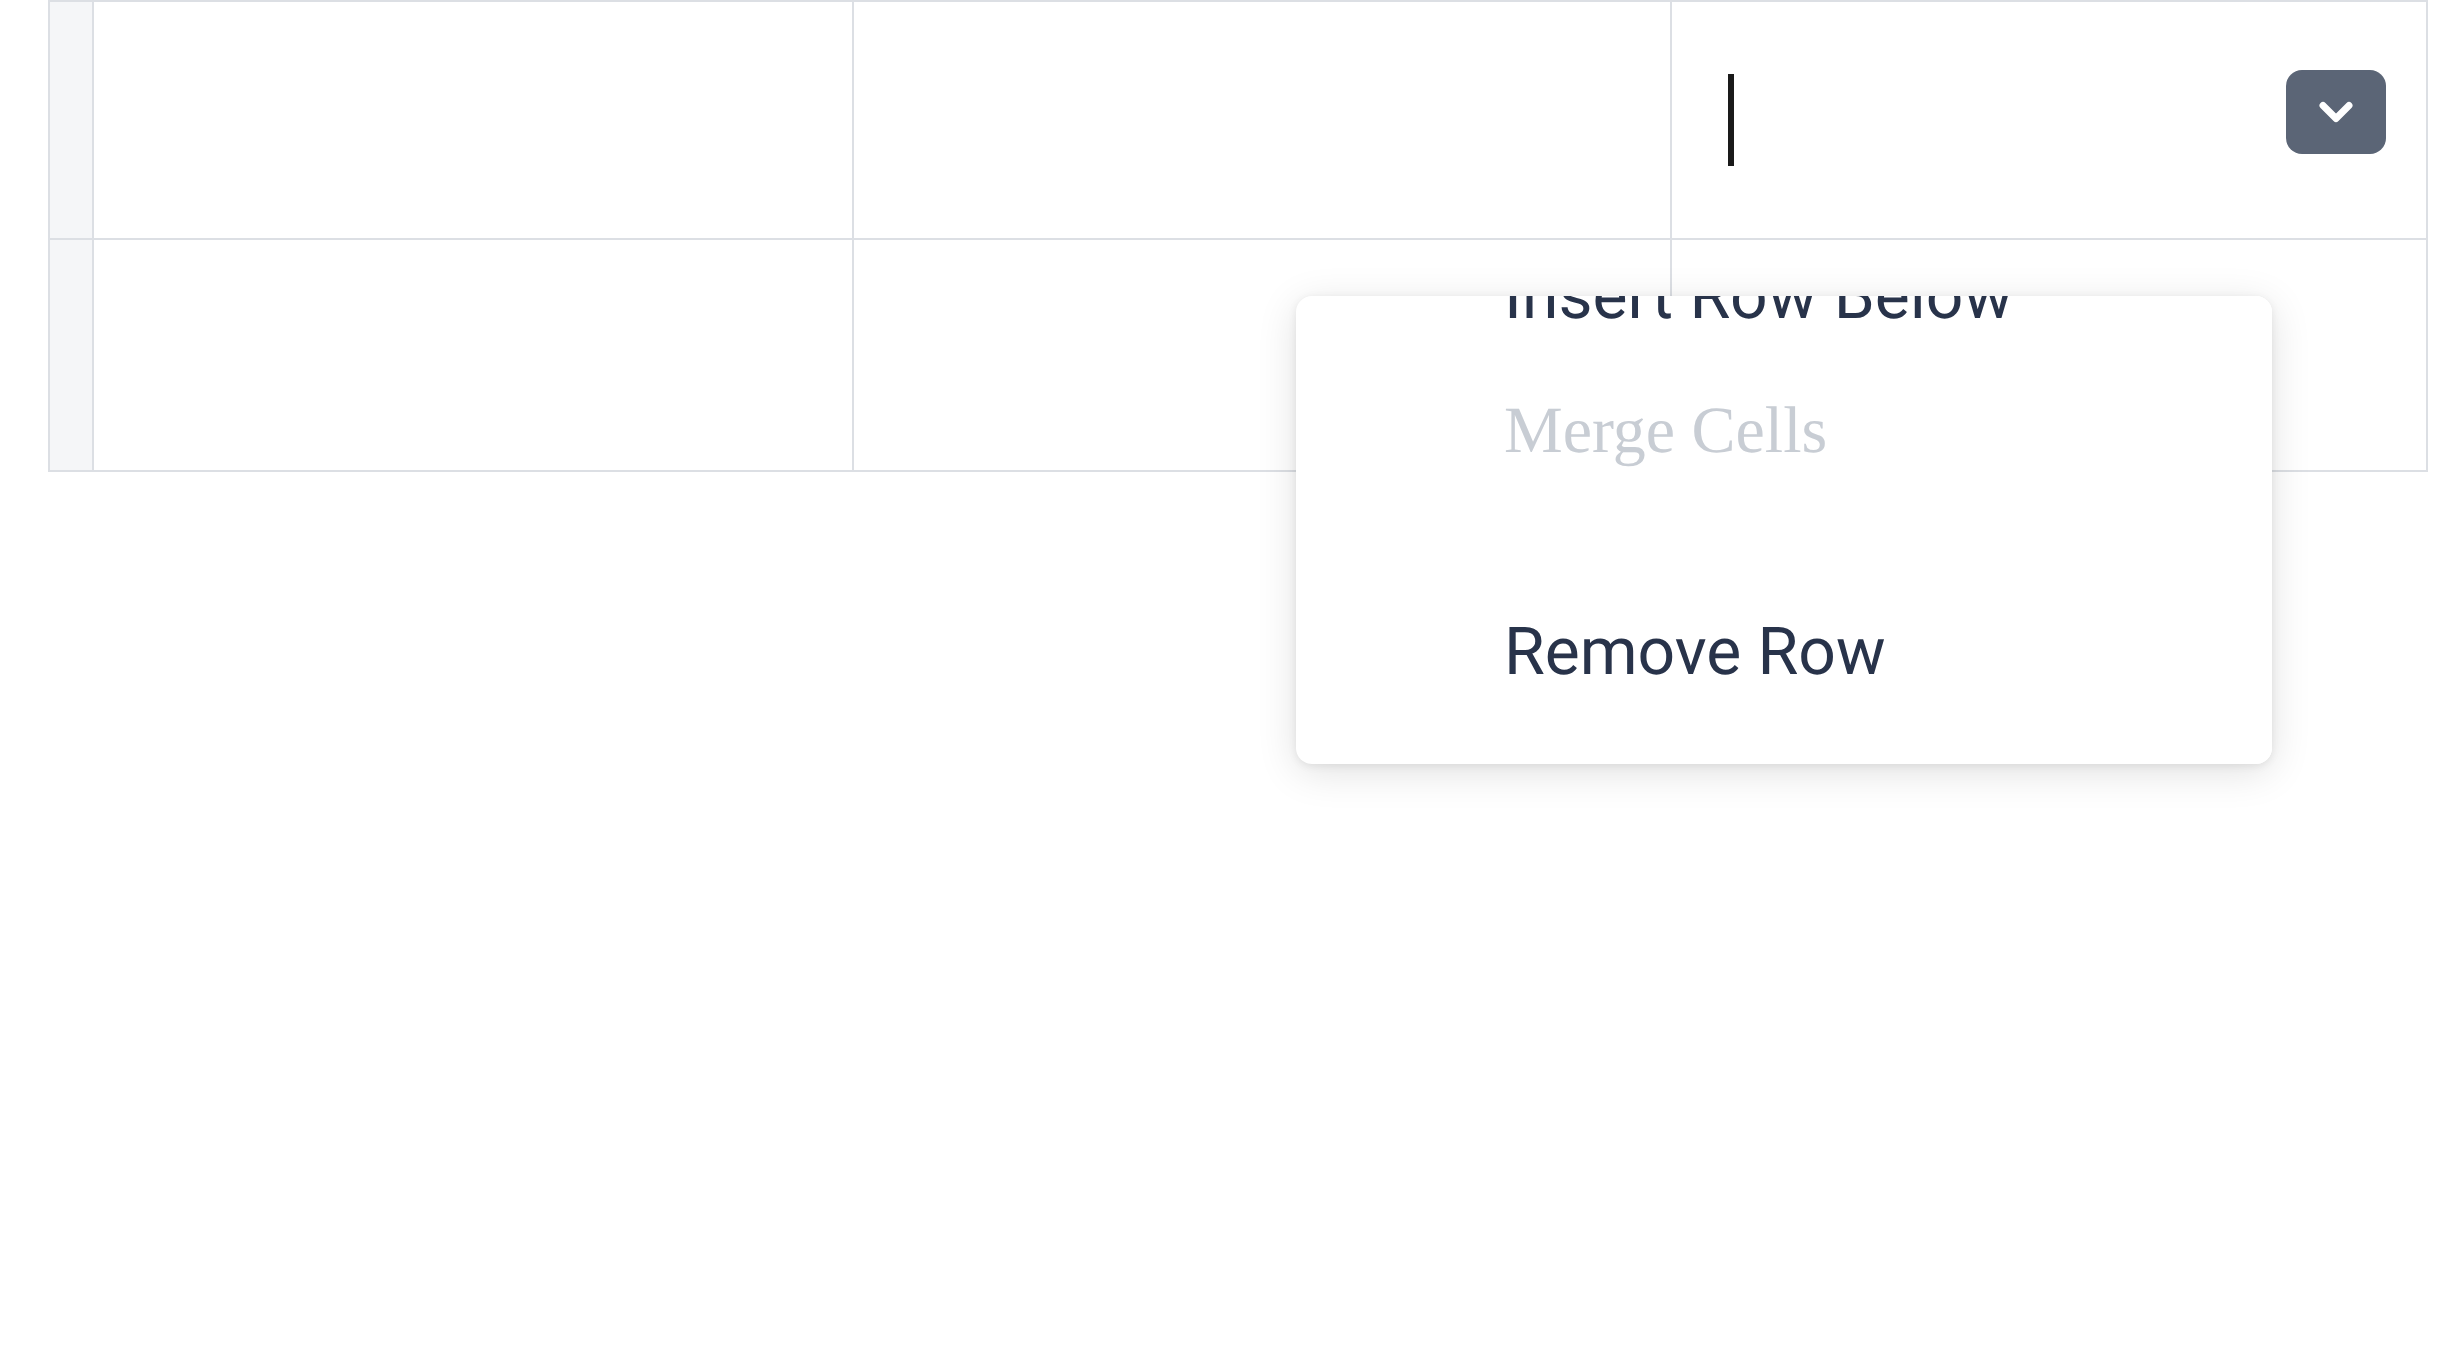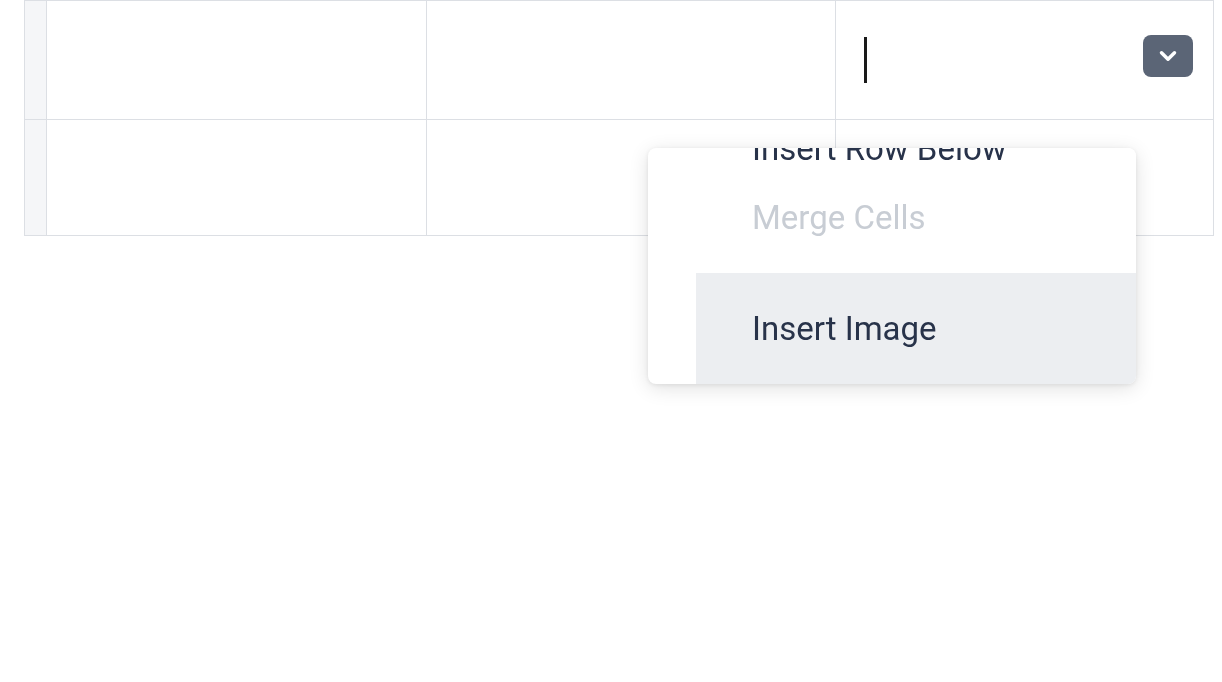--- a/index.html
+++ b/index.html
@@ -90,20 +90,21 @@
     .menu-item {
       padding: 36px 56px;
       font-size: 33px;
       color: #28334a;
       cursor: pointer;
       background: #ffffff;
     }
     .menu-item.disabled {
       color: #c8cdd4;
       cursor: default;
+      font-family: Liberation Serif, serif;
     }
     .menu-item.highlighted {
       background: #eceef1;
     }
     .menu-item.partial {
       padding: 0 56px 12px 56px;
       line-height: 10px;
       overflow: hidden;
       height: 14px;
       font-size: 33px;
@@ -145,16 +146,16 @@
     </table>
 </div>
 
 <div class="context-menu">
   <div class="menu-item partial">
     <span>Insert Row Below</span>
   </div>
   <div class="menu-item disabled">
     <span>Merge Cells</span>
   </div>
-  <div class="menu-item highlighted">
-    <span>Insert Image</span>
+  <div class="menu-item">
+    <span>Remove Row</span>
   </div>
 </div>
 
 </body></html>

